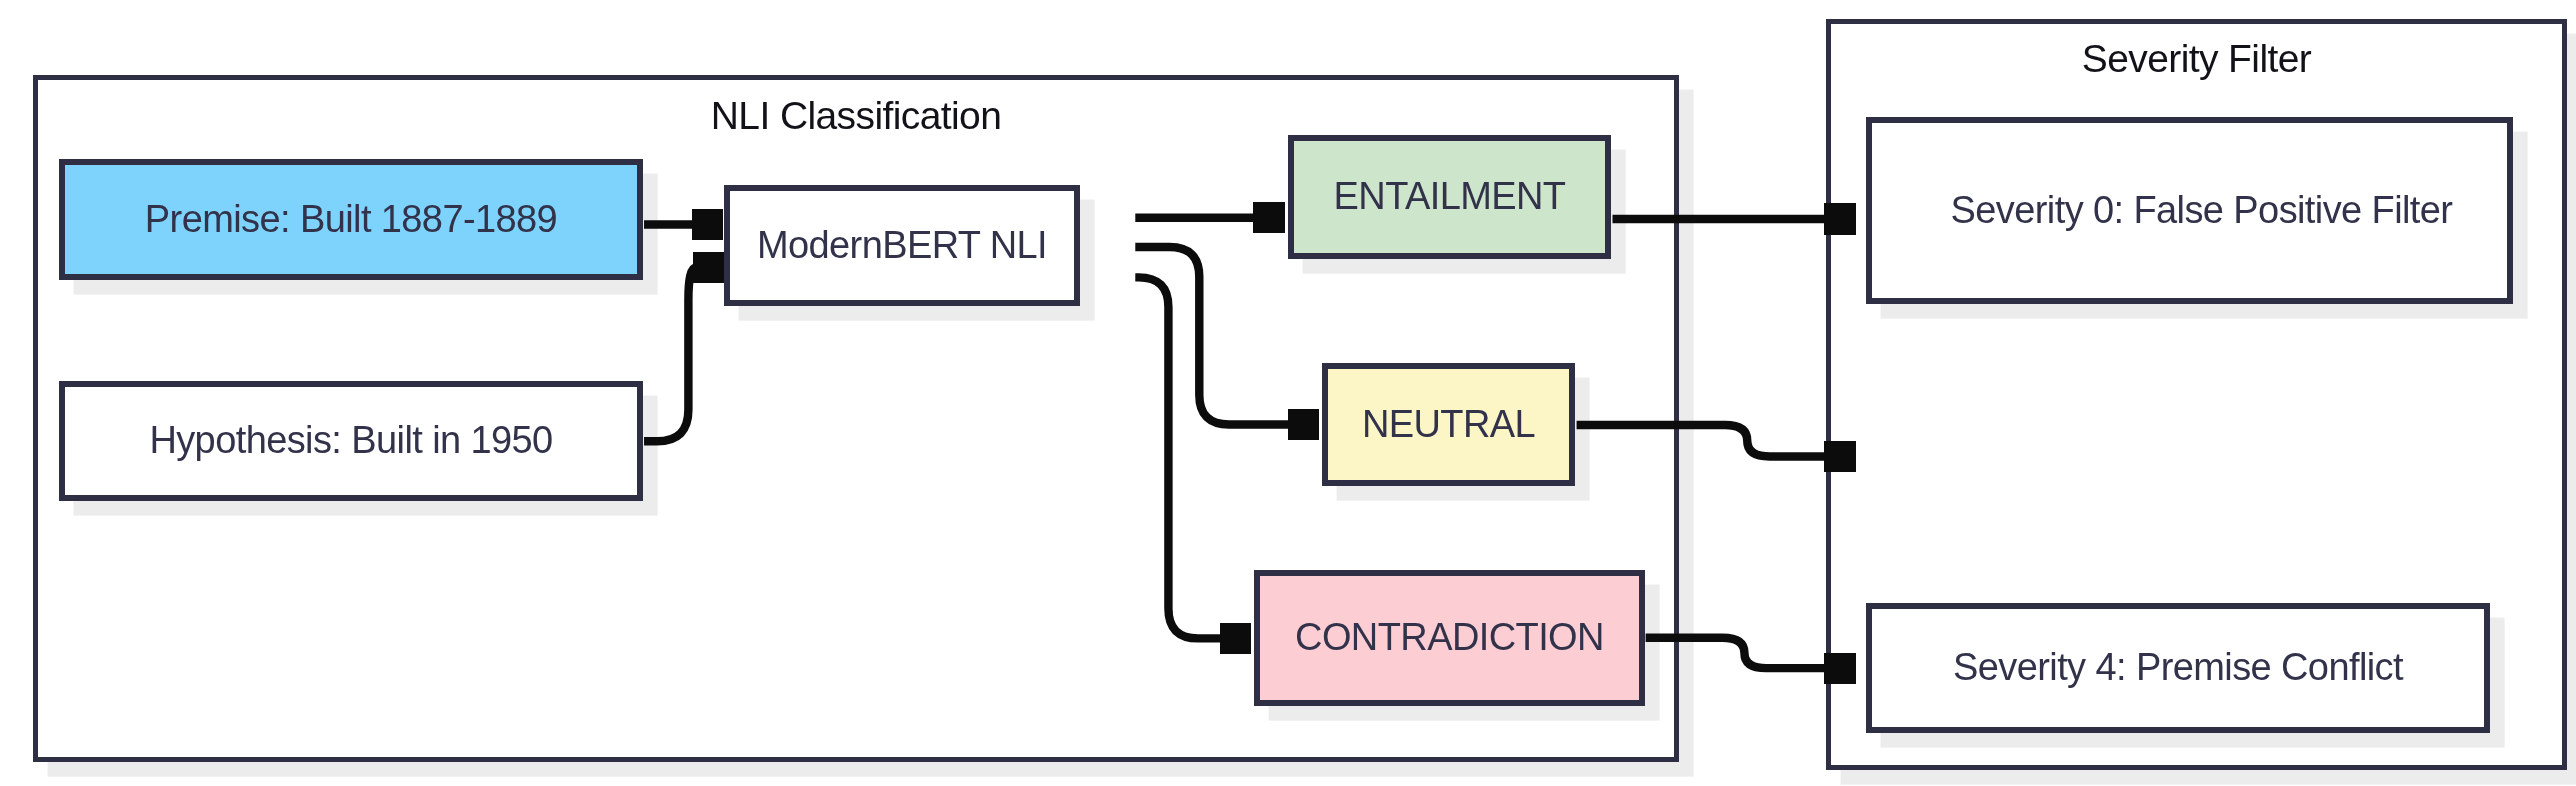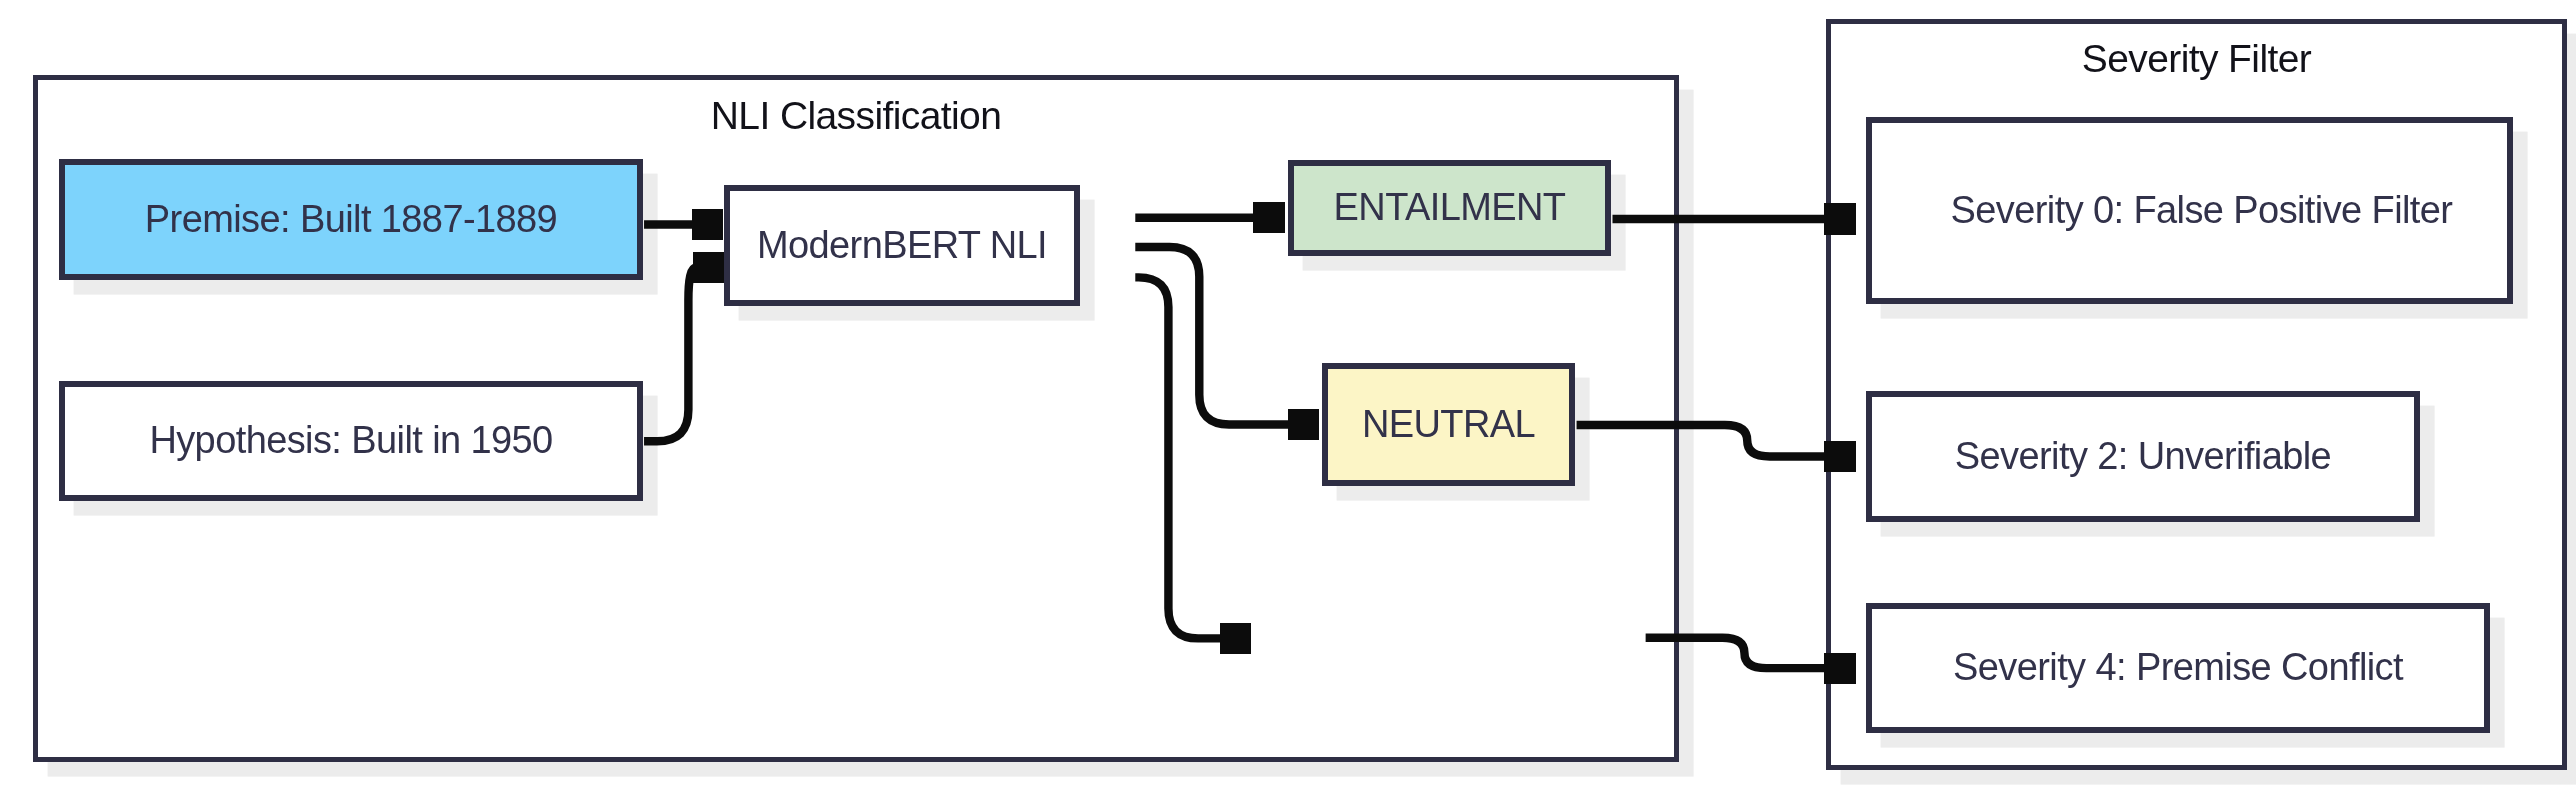--- a/index.html
+++ b/index.html
@@ -18,21 +18,21 @@
     display:flex;align-items:center;justify-content:center;text-align:center;}
   .node-label{font-size:38px;line-height:1.4;color:#32324a;letter-spacing:-0.6px;
     padding:0 22.5px;}
 
   #c-nli  {left:33px;  top:51px; width:1646px;height:687px;margin-top:24px;}
   #c-sev  {left:1826px;top:18.5px; width:741px;height:751px;}
 
   #n-premise      {left:59px; top:159px; width:584px;height:121px;}
   #n-hypothesis   {left:59px; top:381px; width:584px;height:120px;}
   #n-modernbert   {left:724px;top:185px; width:356px; height:121px;}
-  #n-entailment   {left:1288px;top:160px; width:323px; height:96px;}
+  #n-entailment   {left:1288px;top:135px; width:323px; height:124px;}
   #n-neutral      {left:1322px;top:363px; width:253px; height:123px;}
   #n-contradiction{left:1254px;top:570px;width:391px; height:136px;}
   #n-severity0    {left:1866px;top:117px; width:647px;height:187px;}
   #n-severity2    {left:1866px;top:391px; width:554px; height:131px;}
   #n-severity4    {left:1866px;top:603px;width:624px;height:130px;}
   #n-severity0 .node-label{max-width:561px;}
 
   svg.edges{position:absolute;left:0;top:0;width:2576px;height:786px;pointer-events:none;}
   svg.edges path{fill:none;stroke:#0c0c0c;stroke-width:15px;stroke-linecap:butt;}
 </style>
@@ -61,28 +61,28 @@
   </div>
 
   <div class="node" id="n-entailment" style="background-color: rgb(205, 229, 203);">
     <span class="node-label">ENTAILMENT</span>
   </div>
 
   <div class="node" id="n-neutral" style="background-color: rgb(252, 245, 198);">
     <span class="node-label">NEUTRAL</span>
   </div>
 
+  <div class="node" id="n-contradiction" style="background-color: rgb(252, 206, 212);">
+    <span class="node-label">CONTRADICTION</span>
+  </div>
 
   <div class="node" id="n-severity0" style="background-color: rgb(255, 255, 255); padding-left: 24px;">
     <span class="node-label">Severity 0: False Positive Filter</span>
   </div>
 
-  <div class="node" id="n-severity2" style="background-color: rgb(255, 255, 255);">
-    <span class="node-label">Severity 2: Unverifiable</span>
-  </div>
 
   <div class="node" id="n-severity4" style="background-color: rgb(255, 255, 255);">
     <span class="node-label">Severity 4: Premise Conflict</span>
   </div>
 
   <svg class="edges" viewBox="0 0 4588 1400">
     <defs>
       <marker id="arrow" viewBox="0 0 10 10" refX="1" refY="5" markerUnits="strokeWidth" markerWidth="3.7" markerHeight="3.7" orient="auto">
         <path d="M0,0 L10,5 L0,10 z" fill="#0c0c0c" stroke="none"></path>
       </marker>

